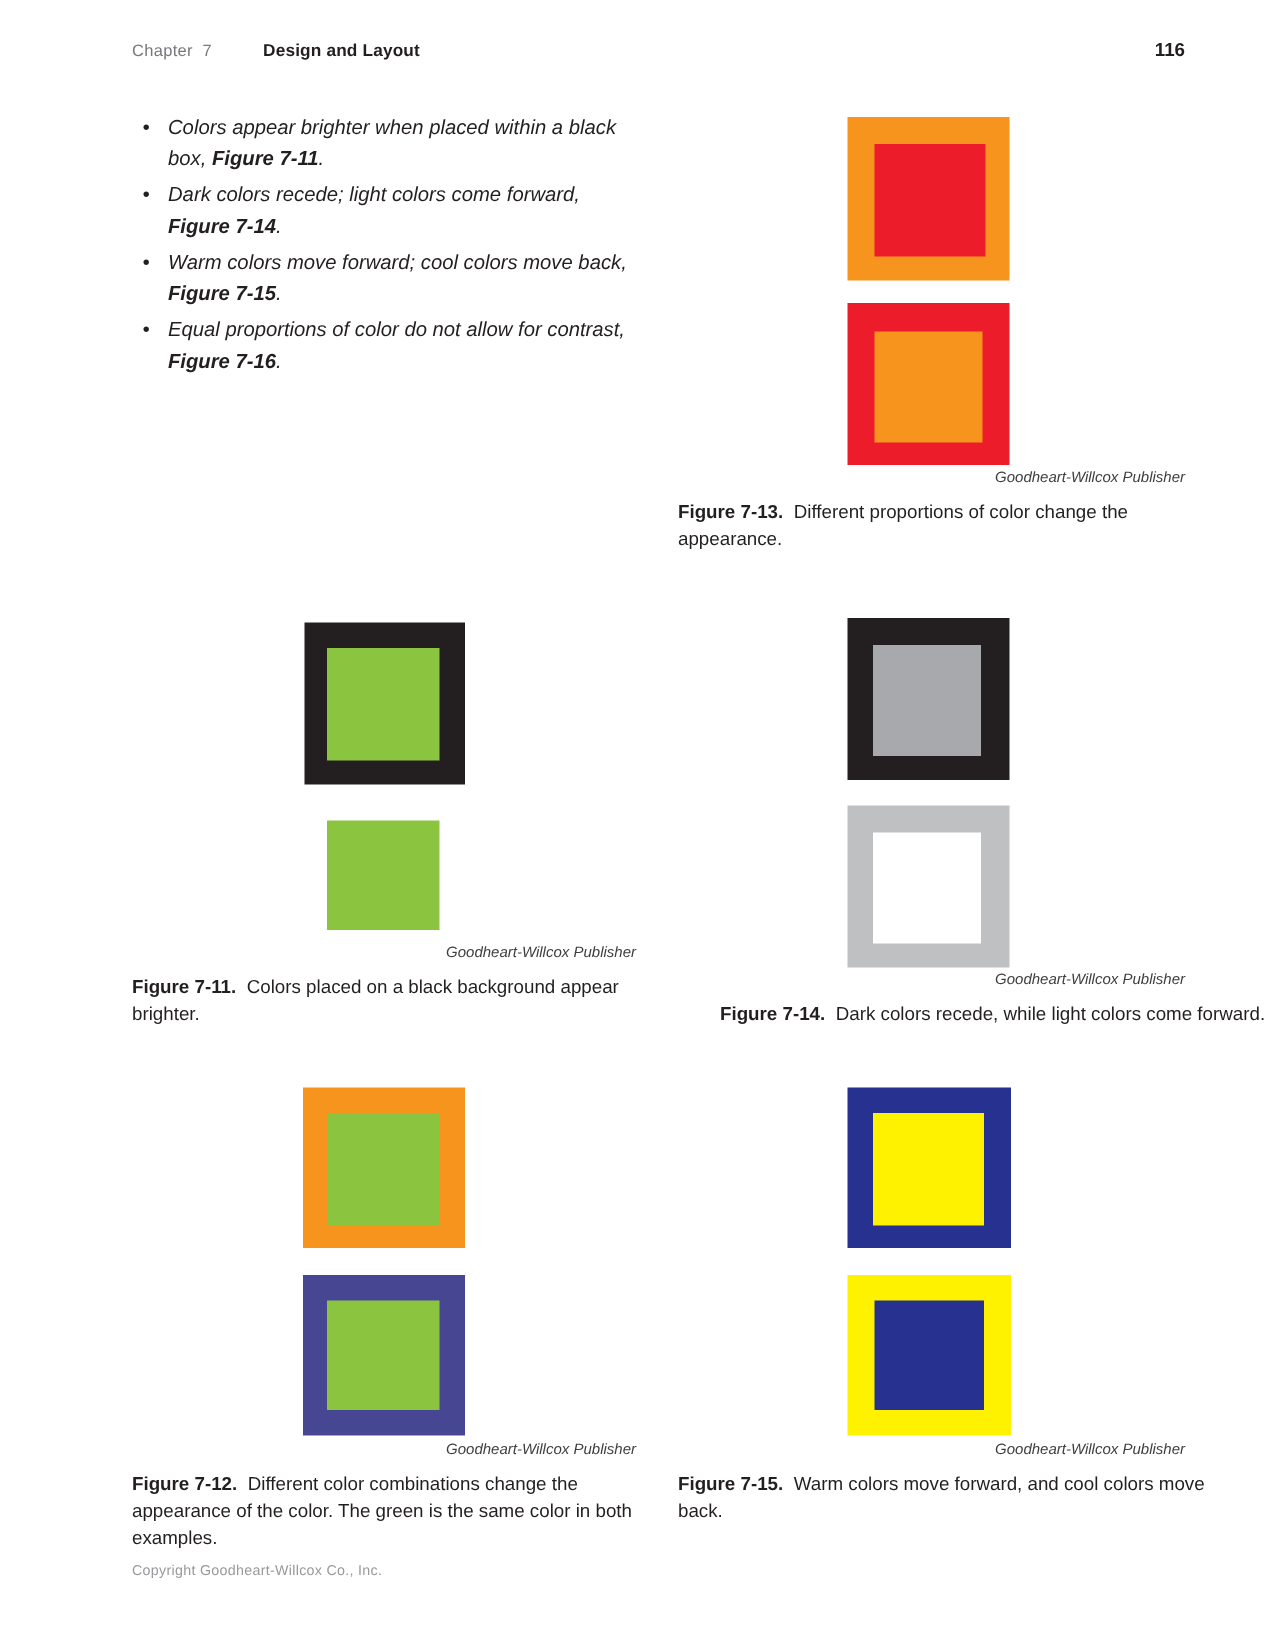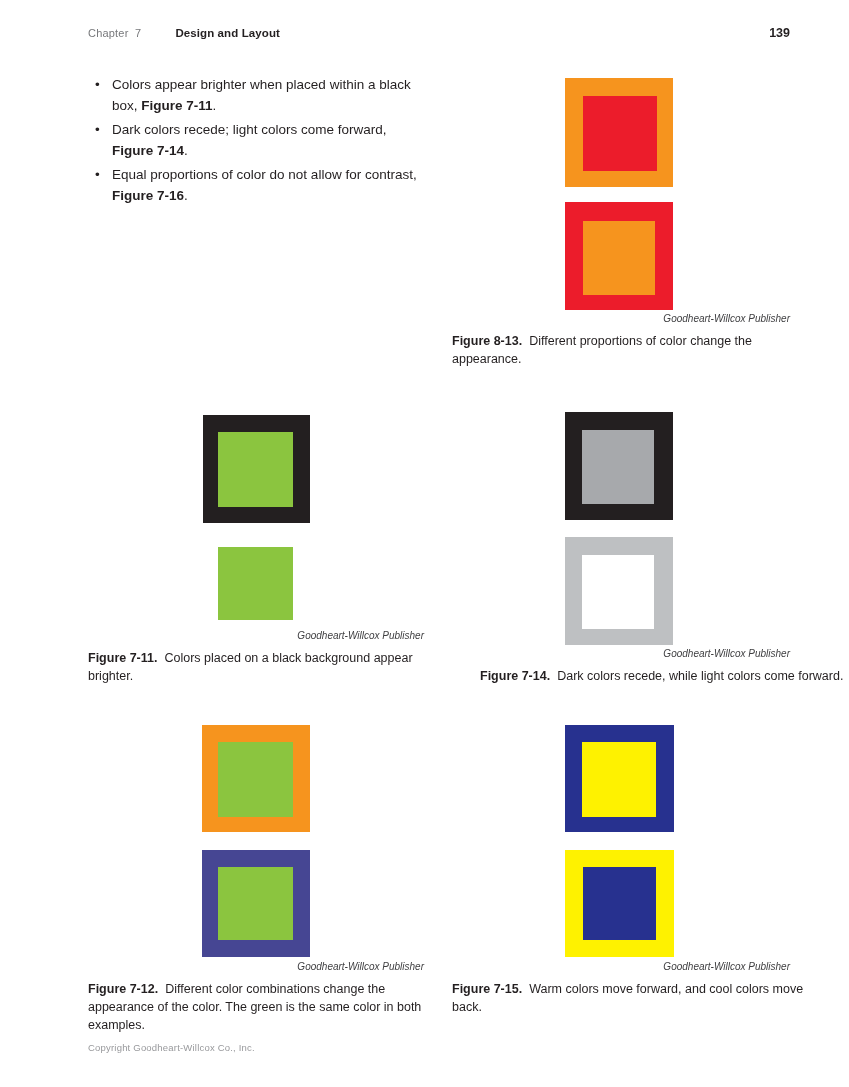--- a/index.html
+++ b/index.html
@@ -7,21 +7,21 @@
   body { font-family:"Liberation Sans", sans-serif; color:#231F20; }
   .page { position:relative; width:849px; height:1087px; background:#ffffff; overflow:hidden; }
 
   
   .page-header { position:absolute; left:88px; top:26px; width:702px; display:flex; align-items:baseline; }
   .chapter-label { font-size:11px; color:#77787B; white-space:pre; letter-spacing:.2px; }
   .chapter-title { font-size:11.5px; color:#231F20; font-weight:600; margin-left:34px; letter-spacing:.1px; }
   .page-number { margin-left:auto; font-size:12.5px; font-weight:700; color:#231F20; }
 
   
-  .bullet-list { position:absolute; left:88px; top:74px; width:330px; list-style:none; }
+  .bullet-list { position:absolute; left:88px; top:74px; width:330px; list-style:none;font-style:italic; }
   .bullet-list li { position:relative; padding-left:24px; font-size:13.5px; line-height:21px; margin-bottom:3px; }
   .bullet-list li::before { content:"\2022"; position:absolute; left:7px; top:0; font-size:13.5px; }
   .figure-ref { font-weight:700; }
 
   
   .fig { position:absolute; margin:0; }
   .swatch { position:absolute; }
   .inner { position:absolute; }
   .credit { position:absolute; left:0; font-size:10px; font-style:italic; color:#3E3E40; text-align:right; }
   .lc .credit { width:336px; }
@@ -36,39 +36,40 @@
   .footer { position:absolute; left:88px; top:1042px; font-size:9.5px; color:#98999C; letter-spacing:.2px; }
 </style>
 </head>
 <body>
 
 <div class="page">
 
   <header class="page-header">
     <span class="chapter-label">Chapter  7</span>
     <span class="chapter-title">Design and Layout</span>
-    <span class="page-number">139</span>
+    <span class="page-number">116</span>
   </header>
 
   <ul class="bullet-list">
     <li><span>Colors appear brighter when placed within a black box, </span><span class="figure-ref">Figure 7-11</span><span>.</span></li>
     <li><span>Dark colors recede; light colors come forward, </span><span class="figure-ref">Figure 7-14</span><span>.</span></li>
+    <li><span>Warm colors move forward; cool colors move back, </span><span class="figure-ref">Figure 7-15</span><span>.</span></li>
     <li><span>Equal proportions of color do not allow for contrast, </span><span class="figure-ref">Figure 7-16</span><span>.</span></li>
   </ul>
 
   <figure class="fig rc" style="left:452px; top:78px;">
     <div class="swatch" style="left: 113px; top: 0px; width: 108px; height: 109px; background-color: rgb(246, 148, 30);">
       <div class="inner" style="left: 18px; top: 18px; width: 74px; height: 75px; background-color: rgb(236, 28, 43);"></div>
     </div>
     <div class="swatch" style="left: 113px; top: 124px; width: 108px; height: 108px; background-color: rgb(236, 28, 43);">
       <div class="inner" style="left: 18px; top: 19px; width: 72px; height: 74px; background-color: rgb(246, 148, 30);"></div>
     </div>
     <div class="credit" style="top:235px;">Goodheart-Willcox Publisher</div>
     <figcaption class="caption" style="top:254px;">
-      <b class="cap-label">Figure 8-13.</b><span class="cap-text">Different proportions of color change the appearance.</span>
+      <b class="cap-label">Figure 7-13.</b><span class="cap-text">Different proportions of color change the appearance.</span>
     </figcaption>
   </figure>
 
   <figure class="fig lc" style="left:88px; top:415px;">
     <div class="swatch" style="left: 115px; top: 0px; width: 107px; height: 108px; background-color: rgb(35, 31, 32);">
       <div class="inner" style="left: 15px; top: 17px; width: 75px; height: 75px; background-color: rgb(139, 197, 63);"></div>
     </div>
     <div class="swatch" style="left: 130px; top: 132px; width: 75px; height: 73px; background-color: rgb(139, 197, 63);"></div>
     <div class="credit" style="top:215px;">Goodheart-Willcox Publisher</div>
     <figcaption class="caption" style="top:234px;">

